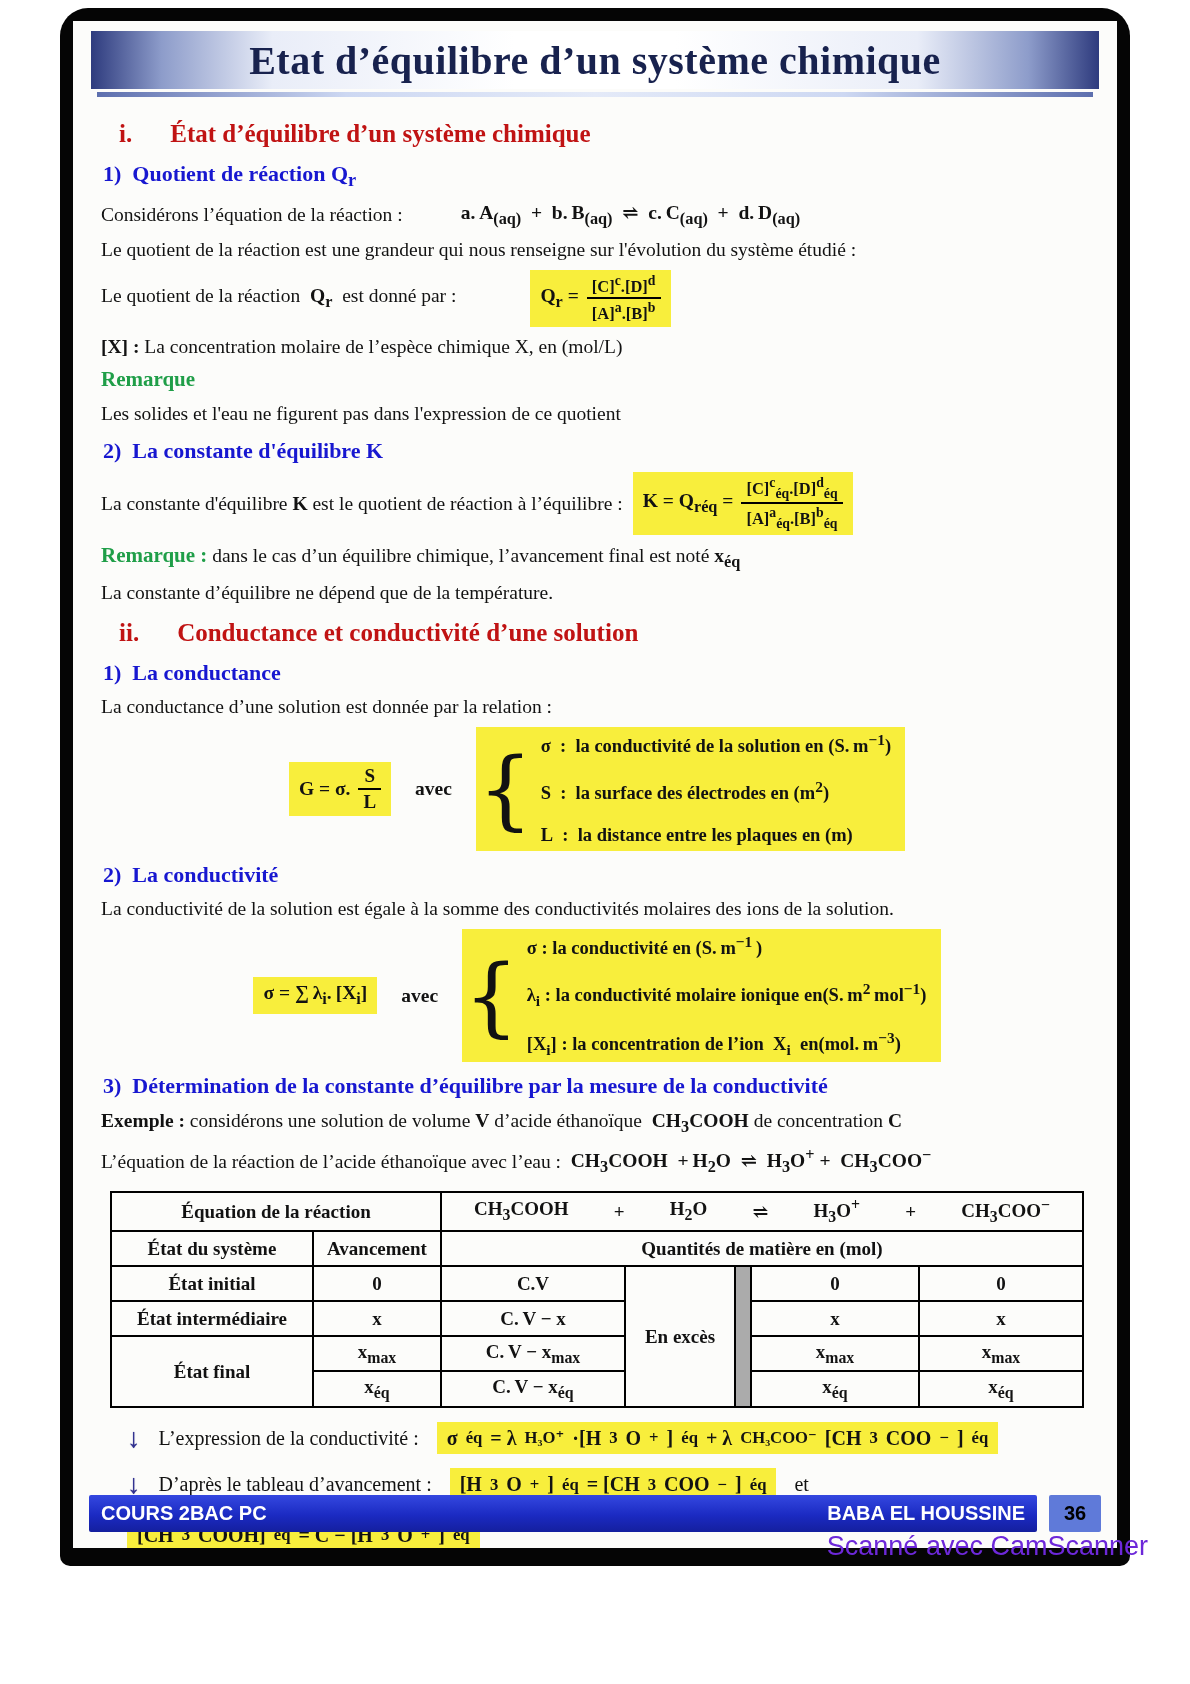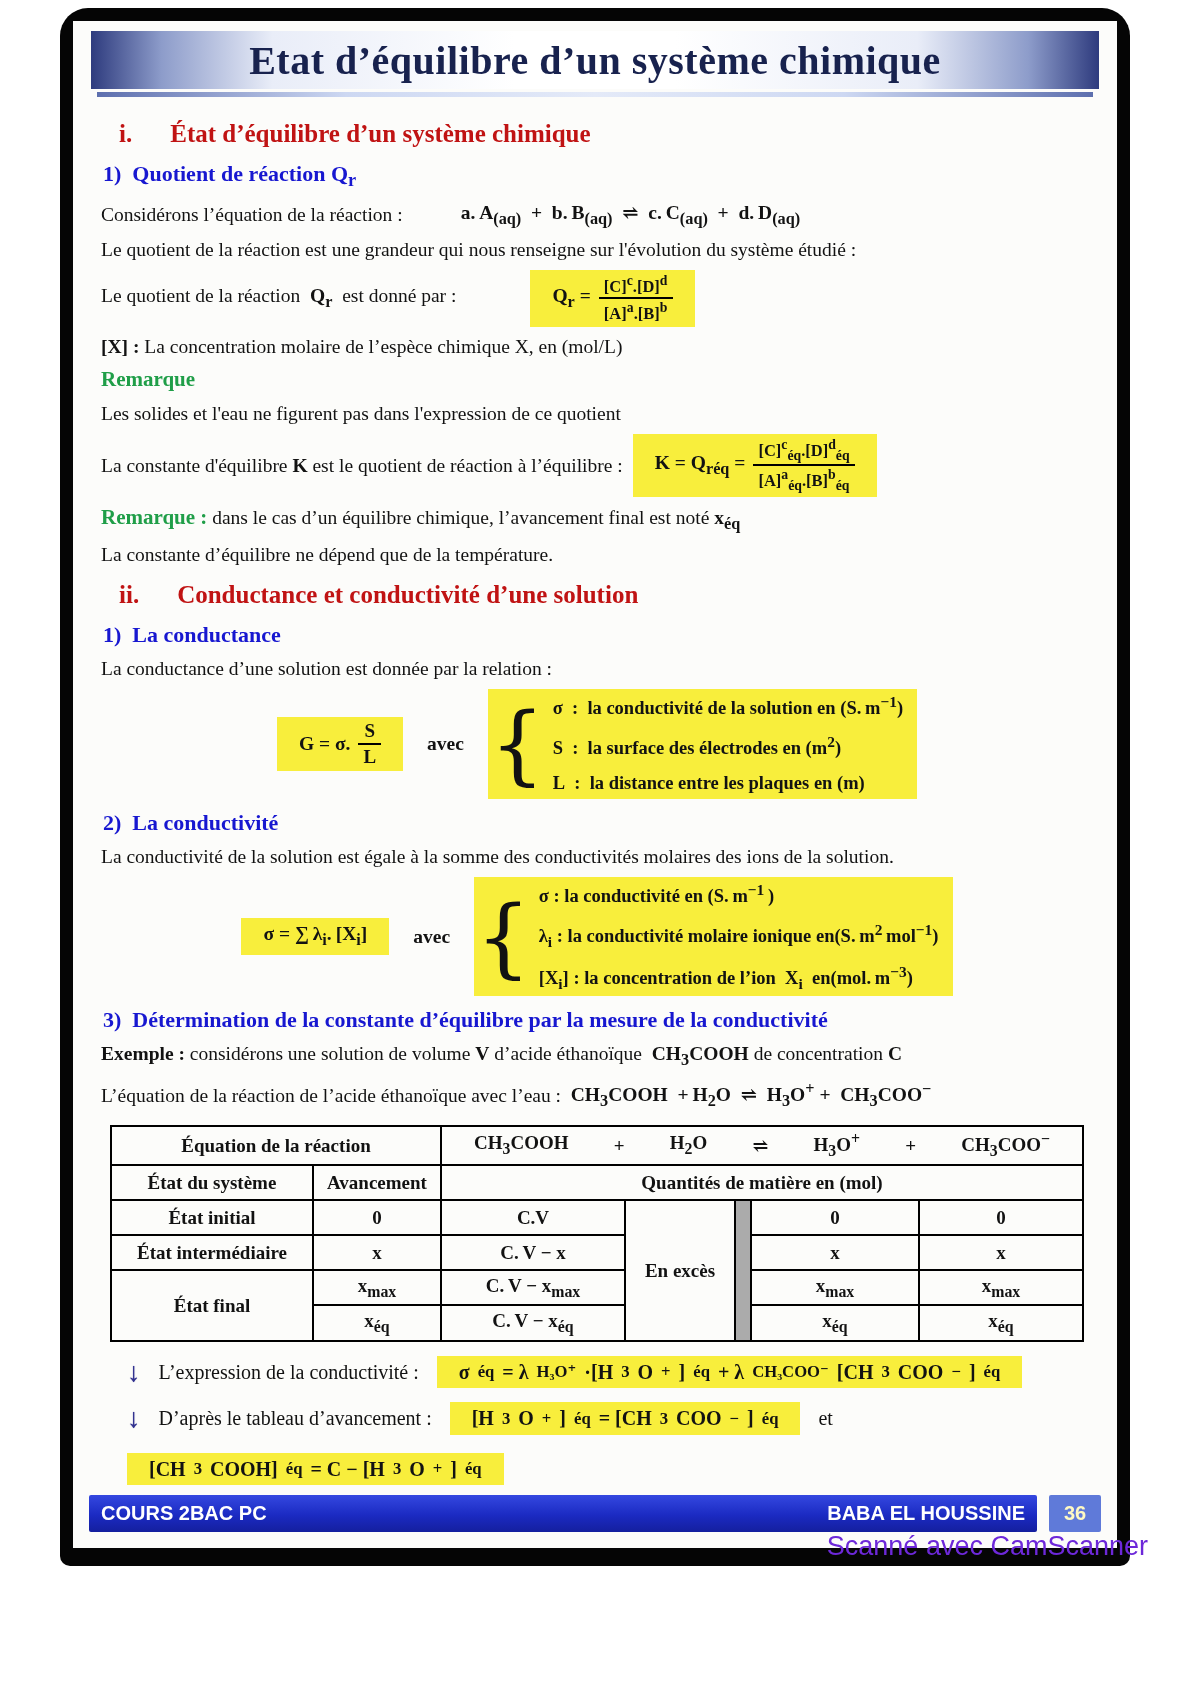--- a/index.html
+++ b/index.html
@@ -25,53 +25,53 @@
 
   .sec-head { display:flex; margin:10px 0 4px 18px; font-size:25px; font-weight:700; color:#c01313; }
   .sec-num  { margin-right:38px; }
   .sub-head { margin:9px 0 5px 2px; font-size:22px; font-weight:700; color:#1717d0; }
   .para { margin:7px 0; }
   .bold { font-weight:700; }
   .green { color:#1f9e48; font-weight:700; }
   .rem { font-size:21px; margin:6px 0 2px 0; }
 
   .flexline { display:flex; align-items:center; flex-wrap:wrap; gap:10px; }
-  .hl { background:#f8ee3c; padding:3px 22px; display:inline-flex; align-items:center; gap:8px; }
+  .hl { background:#f8ee3c; padding:3px 10px; display:inline-flex; align-items:center; gap:8px; }
   .formula { font-weight:700; }
   .qr-gap { margin-left:64px; }
 
   .frac { display:inline-flex; flex-direction:column; text-align:center; vertical-align:middle;
           font-size:16.5px; line-height:1.15; font-weight:700;justify-content:flex-end; }
   .frac .top { border-bottom:2px solid #000; padding:0 5px 1px 5px; }
   .frac .bot { padding:1px 5px 0 5px; }
   .big .frac { font-size:19px; }
 
   .formula-block { display:flex; justify-content:center; align-items:center; gap:24px; margin:6px 0 9px 0; }
   .brace-group { padding:2px 14px 2px 2px; }
   .brace { font-size:86px; line-height:78px; font-weight:400; font-family:"DejaVu Serif",serif; }
-  .brace-lines { display:inline-flex; flex-direction:column; gap:9px; font-size:18.5px;
+  .brace-lines { display:inline-flex; flex-direction:column; gap:16px; font-size:18.5px;
                  font-weight:700; line-height:1.4; text-align:left; }
 
   table.avancement { table-layout:fixed; border-collapse:collapse; width:972px; margin:12px auto 12px auto; font-size:19px; }
   table.avancement td { border:2.2px solid #000; padding:2px 8px; height:35px; font-weight:700;
                         vertical-align:middle; text-align:center; }
   td.tl { text-align:left; padding-left:10px; }
   td.graybar { background:#ababab; padding:0; }
   .reaction-flex { display:flex; justify-content:space-between; align-items:center; padding:0 24px; font-weight:700; }
 
   .bullets { margin-top:8px; }
   .bullet { display:flex; align-items:center; gap:18px; margin:14px 0 14px 26px; flex-wrap:wrap; font-size:20px; }
   .arrow { color:#30308e; font-size:27px; font-weight:700; line-height:1; text-shadow:0 0 1px #30308e; }
 
   .footer { position:absolute; left:16px; right:16px; bottom:16px; height:37px; display:flex; gap:12px;
             font-family:"Liberation Sans","DejaVu Sans",sans-serif; }
   .footer-bar { flex:1; background:linear-gradient(180deg,#3448e0 0%,#1b2ac2 55%,#141f9e 100%);
             display:flex; justify-content:space-between; align-items:center; padding:0 12px;
             color:#ffffff; font-weight:700; font-size:20px; border-radius:2px; }
-  .page-box { width:52px; background:#5f7ad9; color:#fef9c3; display:flex; align-items:center;
+  .page-box { width:52px; background:#5f7ad9; color:#000000; display:flex; align-items:center;
             justify-content:center; font-weight:700; font-size:20px; border-radius:2px; }
 
   .camscanner { position:absolute; right:42px; bottom:14px; font-family:"Liberation Sans","DejaVu Sans",sans-serif;
             font-size:27px; color:#6d28d9; }
 </style>
 </head>
 <body>
 
 <div class="canvas">
   <div class="frame">
@@ -106,20 +106,21 @@
               <span class="top">[C]<sup>c</sup>.[D]<sup>d</sup></span>
               <span class="bot">[A]<sup>a</sup>.[B]<sup>b</sup></span>
             </span>
           </span>
         </div>
 
         <div class="para"><b>[X] :</b> La concentration molaire de l’espèce chimique X, en (mol/L)</div>
         <div class="green rem">Remarque</div>
         <div class="para">Les solides et l'eau ne figurent pas dans l'expression de ce quotient</div>
 
+        <div class="sub-head">2) La constante d'équilibre K</div>
 
         <div class="para flexline">
           <span>La constante d'équilibre <b>K</b> est le quotient de réaction à l’équilibre :</span>
           <span class="hl formula">
             <span class="bold">K&nbsp;=&nbsp;Q<sub>réq</sub>&nbsp;=</span>
             <span class="frac">
               <span class="top">[C]<sup>c</sup><sub>éq</sub>.[D]<sup>d</sup><sub>éq</sub></span>
               <span class="bot">[A]<sup>a</sup><sub>éq</sub>.[B]<sup>b</sup><sub>éq</sub></span>
             </span>
           </span>

